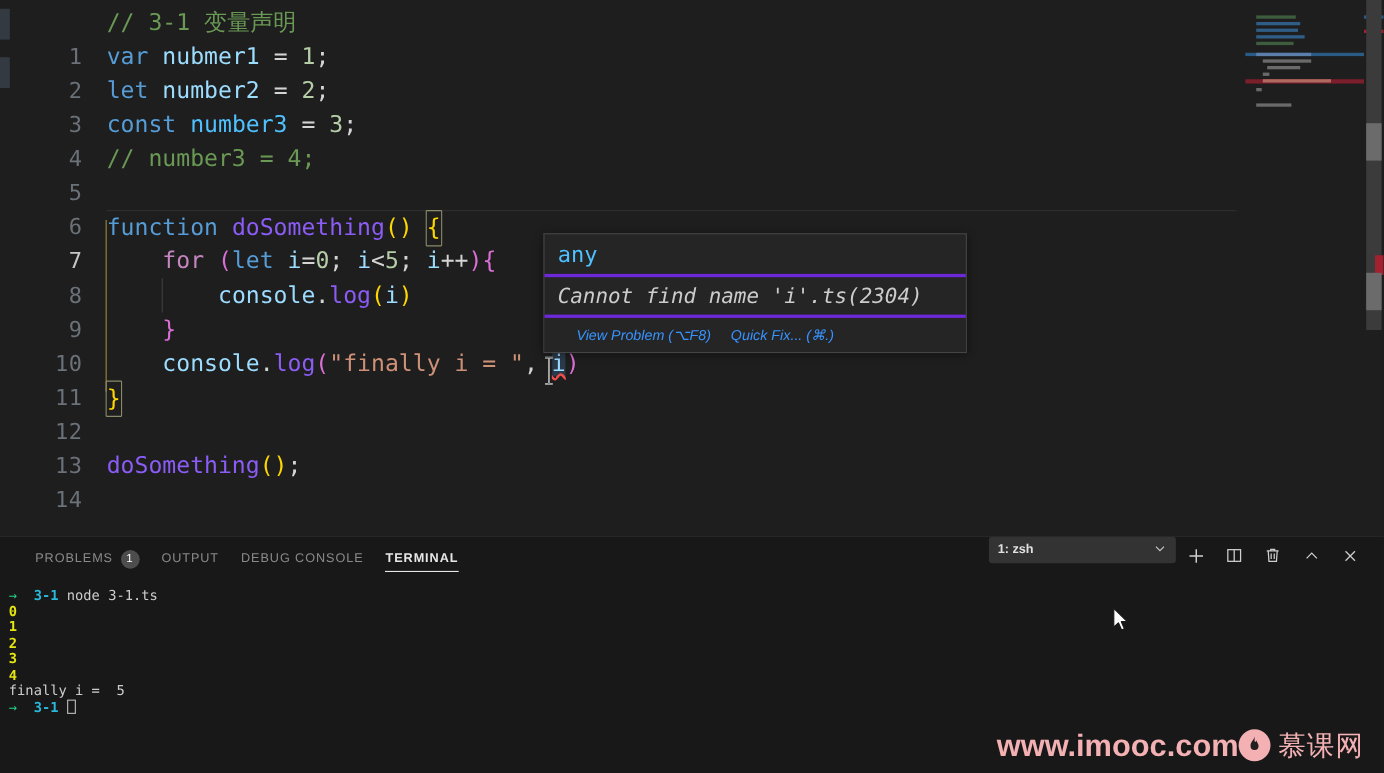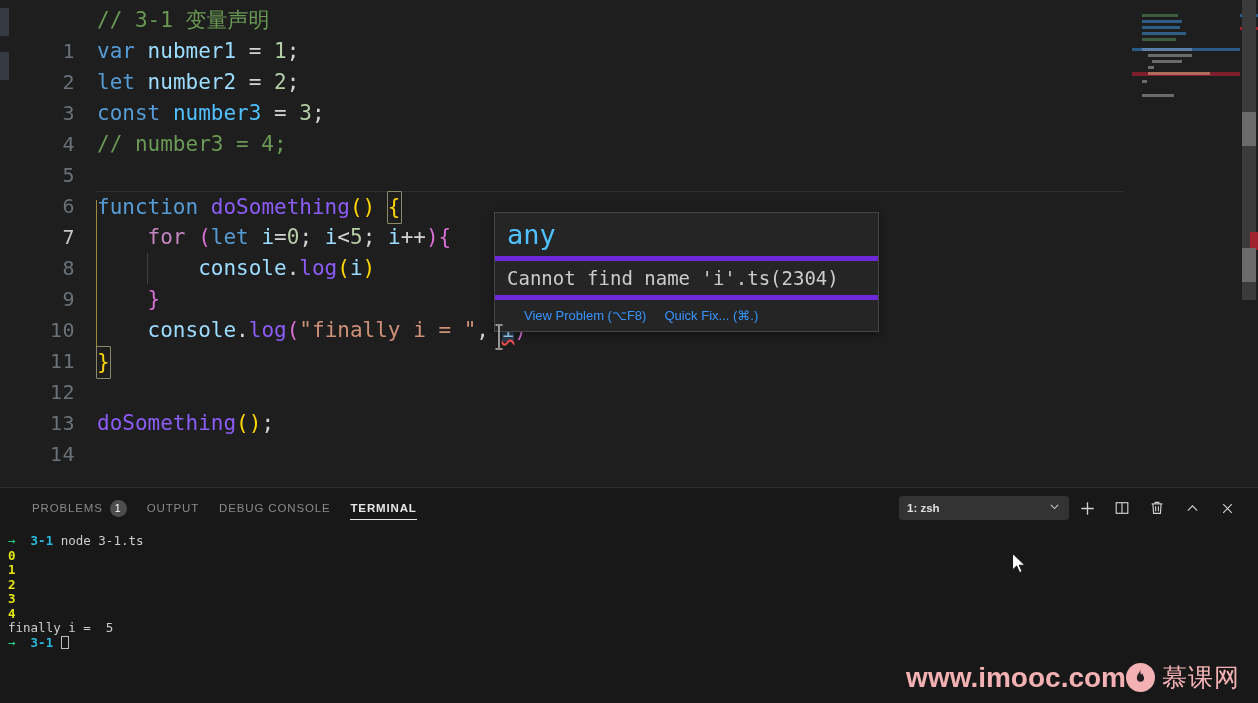--- a/index.html
+++ b/index.html
@@ -82,22 +82,22 @@
 
   
   #hover{
     position:absolute; left:485px; top:212px; width:385px;
     background:#252526; border:1px solid #454545;
     font-family:"DejaVu Sans Mono","Liberation Mono",monospace;
     z-index:40;
     box-shadow:0 2px 8px rgba(0,0,0,.45);
   }
   #hover .row{ padding:6px 12px; }
-  #hover .sep{ border-top:5px solid #6d28d9; }
-  #hover .sig{ font-size:27px; color:#4FC1FF; }
+  #hover .sep{ border-top:3px solid #6d28d9;font-style:italic; }
+  #hover .sig{ font-size:20px; color:#4FC1FF; }
   #hover .msg{ font-size:19px; color:#cccccc; }
   #hover .acts{ padding:5px 12px 7px 29px; background:#252526; }
   #hover .acts a{
     color:#3794ff; font-size:13px; text-decoration:none;
     font-family:"Liberation Sans",sans-serif;
     margin-right:18px;
   }
 
   
   #minimap{
@@ -138,21 +138,21 @@
     height:1.5px; background:#e7e7e7;
   }
   .badge{
     display:inline-block; min-width:17px; height:17px; line-height:17px;
     border-radius:9px; background:#4d4d4d; color:#fff;
     font-size:10.5px; text-align:center; margin-left:7px; padding:0 4px;
     font-weight:normal;
   }
   .ptools{
     position:absolute; right:14px; top:0; height:40px;
-    display:flex; align-items:center; gap:1px;
+    display:flex; gap:1px;
   }
   .tsel{
     width:170px; height:24px; background:#333333;
     border-radius:3px; display:flex; align-items:center;
     padding:0 8px; cursor:pointer; position:relative;
   }
   .tsel .lbl{
     font-family:"Liberation Sans",sans-serif; font-size:11.5px;
     color:#e0e0e0; font-weight:bold;
   }

